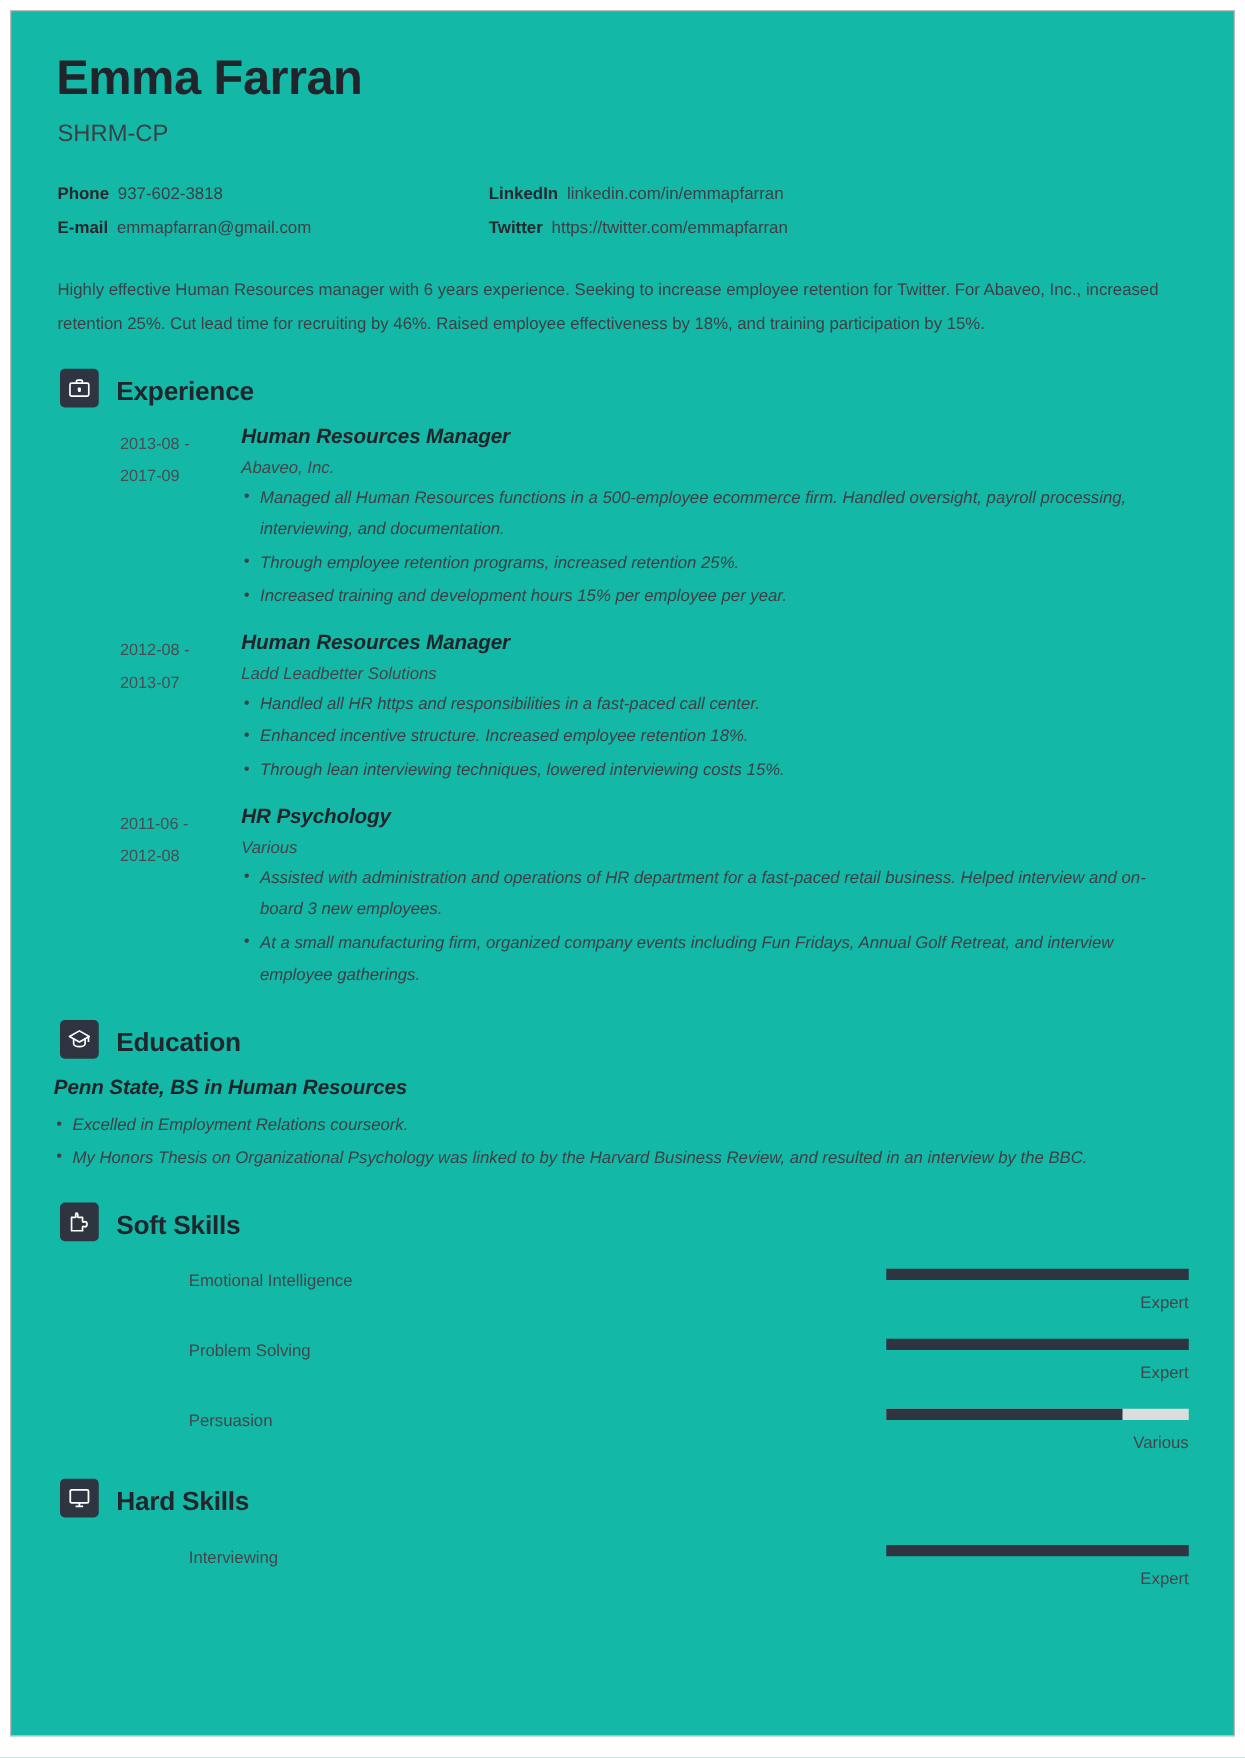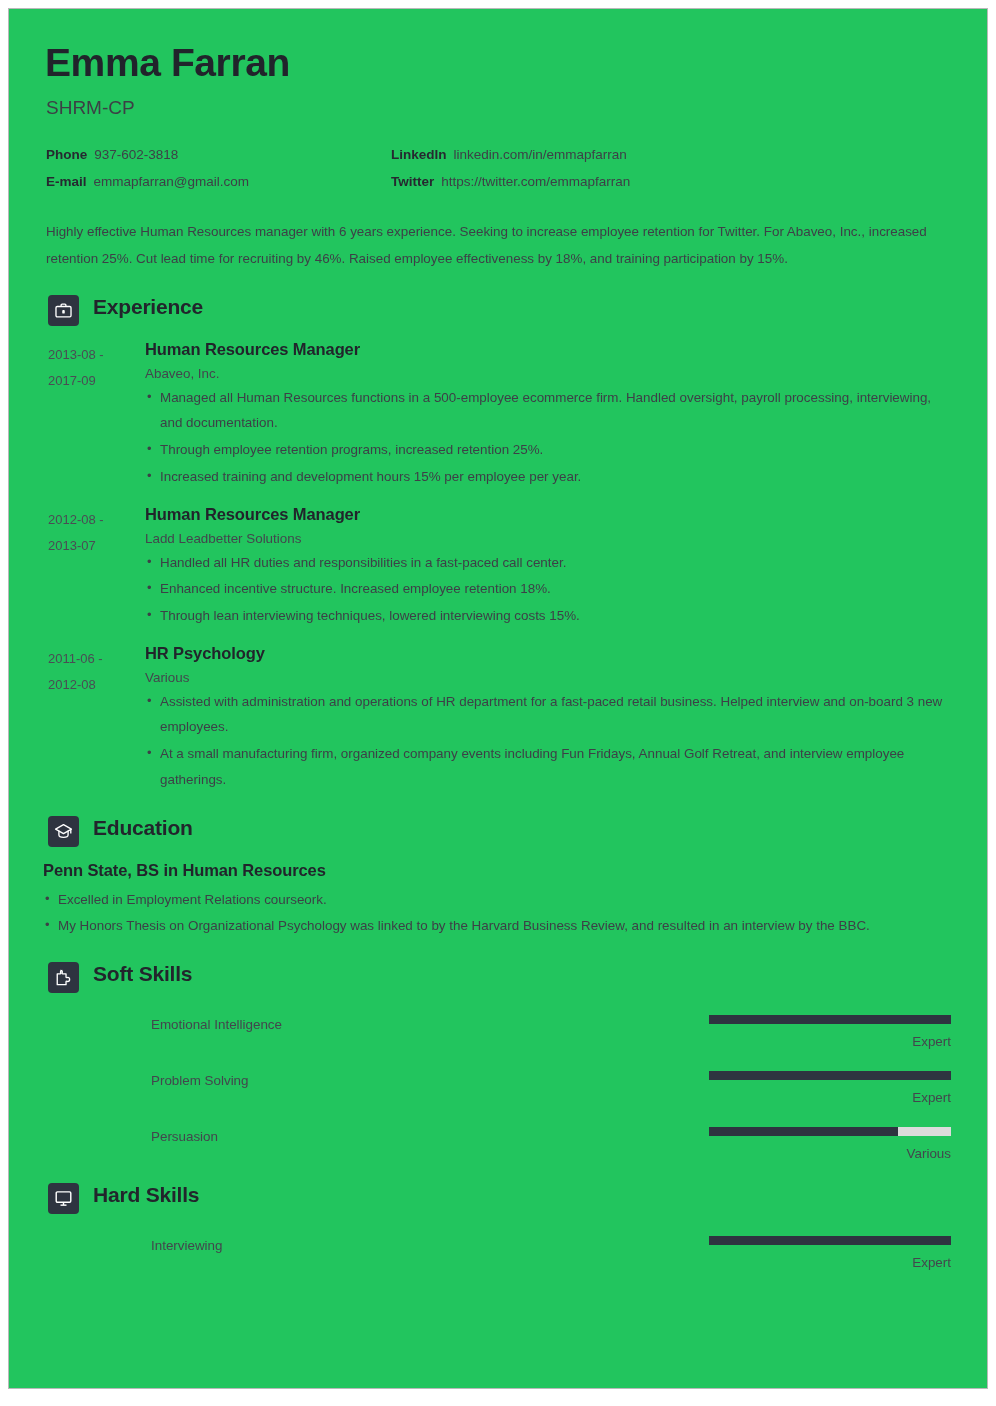--- a/index.html
+++ b/index.html
@@ -10,21 +10,21 @@
   body {
     width: 996px; height: 1406px;
     font-family: "Liberation Sans", sans-serif;
     color: #333333;
     position: relative;
   }
   .page {
     position: absolute;
     left: 8px; top: 8px;
     width: 980px; height: 1381px;
-    background: #22c55e;
+    background: #14b8a6;
     border: 1px solid #b9b9b9;
     overflow: hidden;
   }
   .inner {
     padding: 34px 36px 0 34px;
   }
 
   
   .name {
     font-size: 39px;
@@ -72,21 +72,21 @@
     color: #3d4047;
     text-align: left;
   }
 
   
   .section {
     margin-top: 22px;
   }
   .section-head {
     display: flex;
-    align-items: flex-start;
+    align-items: flex-end;
     margin: 0 0 6px 5px;
   }
   .sec-icon {
     width: 31px; height: 31px;
     background: #2e3440;
     border-radius: 4px;
     display: flex;
     align-items: center;
     justify-content: center;
     flex: none;
@@ -106,22 +106,23 @@
     margin-top: 14px;
   }
   .entry-dates {
     width: 102px;
     flex: none;
     font-size: 13px;
     color: #4a4d54;
     line-height: 2.0;
     padding-left: 5px;
     padding-top: 2px;
-  }
-  .entry-body { flex: 1; padding-right: 6px; }
+    margin-left: 48px;
+  }
+  .entry-body { flex: 1; padding-right: 6px; font-style: italic; }
   .entry-title {
     font-size: 16.5px;
     font-weight: bold;
     color: #21242b;
     margin: 0 0 7px 0;
     letter-spacing: -0.1px;
   }
   .entry-org {
     font-size: 13.4px;
     color: #43464d;
@@ -241,21 +242,21 @@
           </ul>
         </div>
       </div>
 
       <div class="entry">
         <div class="entry-dates">2012-08 -<br>2013-07</div>
         <div class="entry-body">
           <div class="entry-title">Human Resources Manager</div>
           <div class="entry-org">Ladd Leadbetter Solutions</div>
           <ul class="bullets">
-            <li>Handled all HR duties and responsibilities in a fast-paced call center.</li>
+            <li>Handled all HR https and responsibilities in a fast-paced call center.</li>
             <li>Enhanced incentive structure. Increased employee retention 18%.</li>
             <li>Through lean interviewing techniques, lowered interviewing costs 15%.</li>
           </ul>
         </div>
       </div>
 
       <div class="entry">
         <div class="entry-dates">2011-06 -<br>2012-08</div>
         <div class="entry-body">
           <div class="entry-title">HR Psychology</div>

